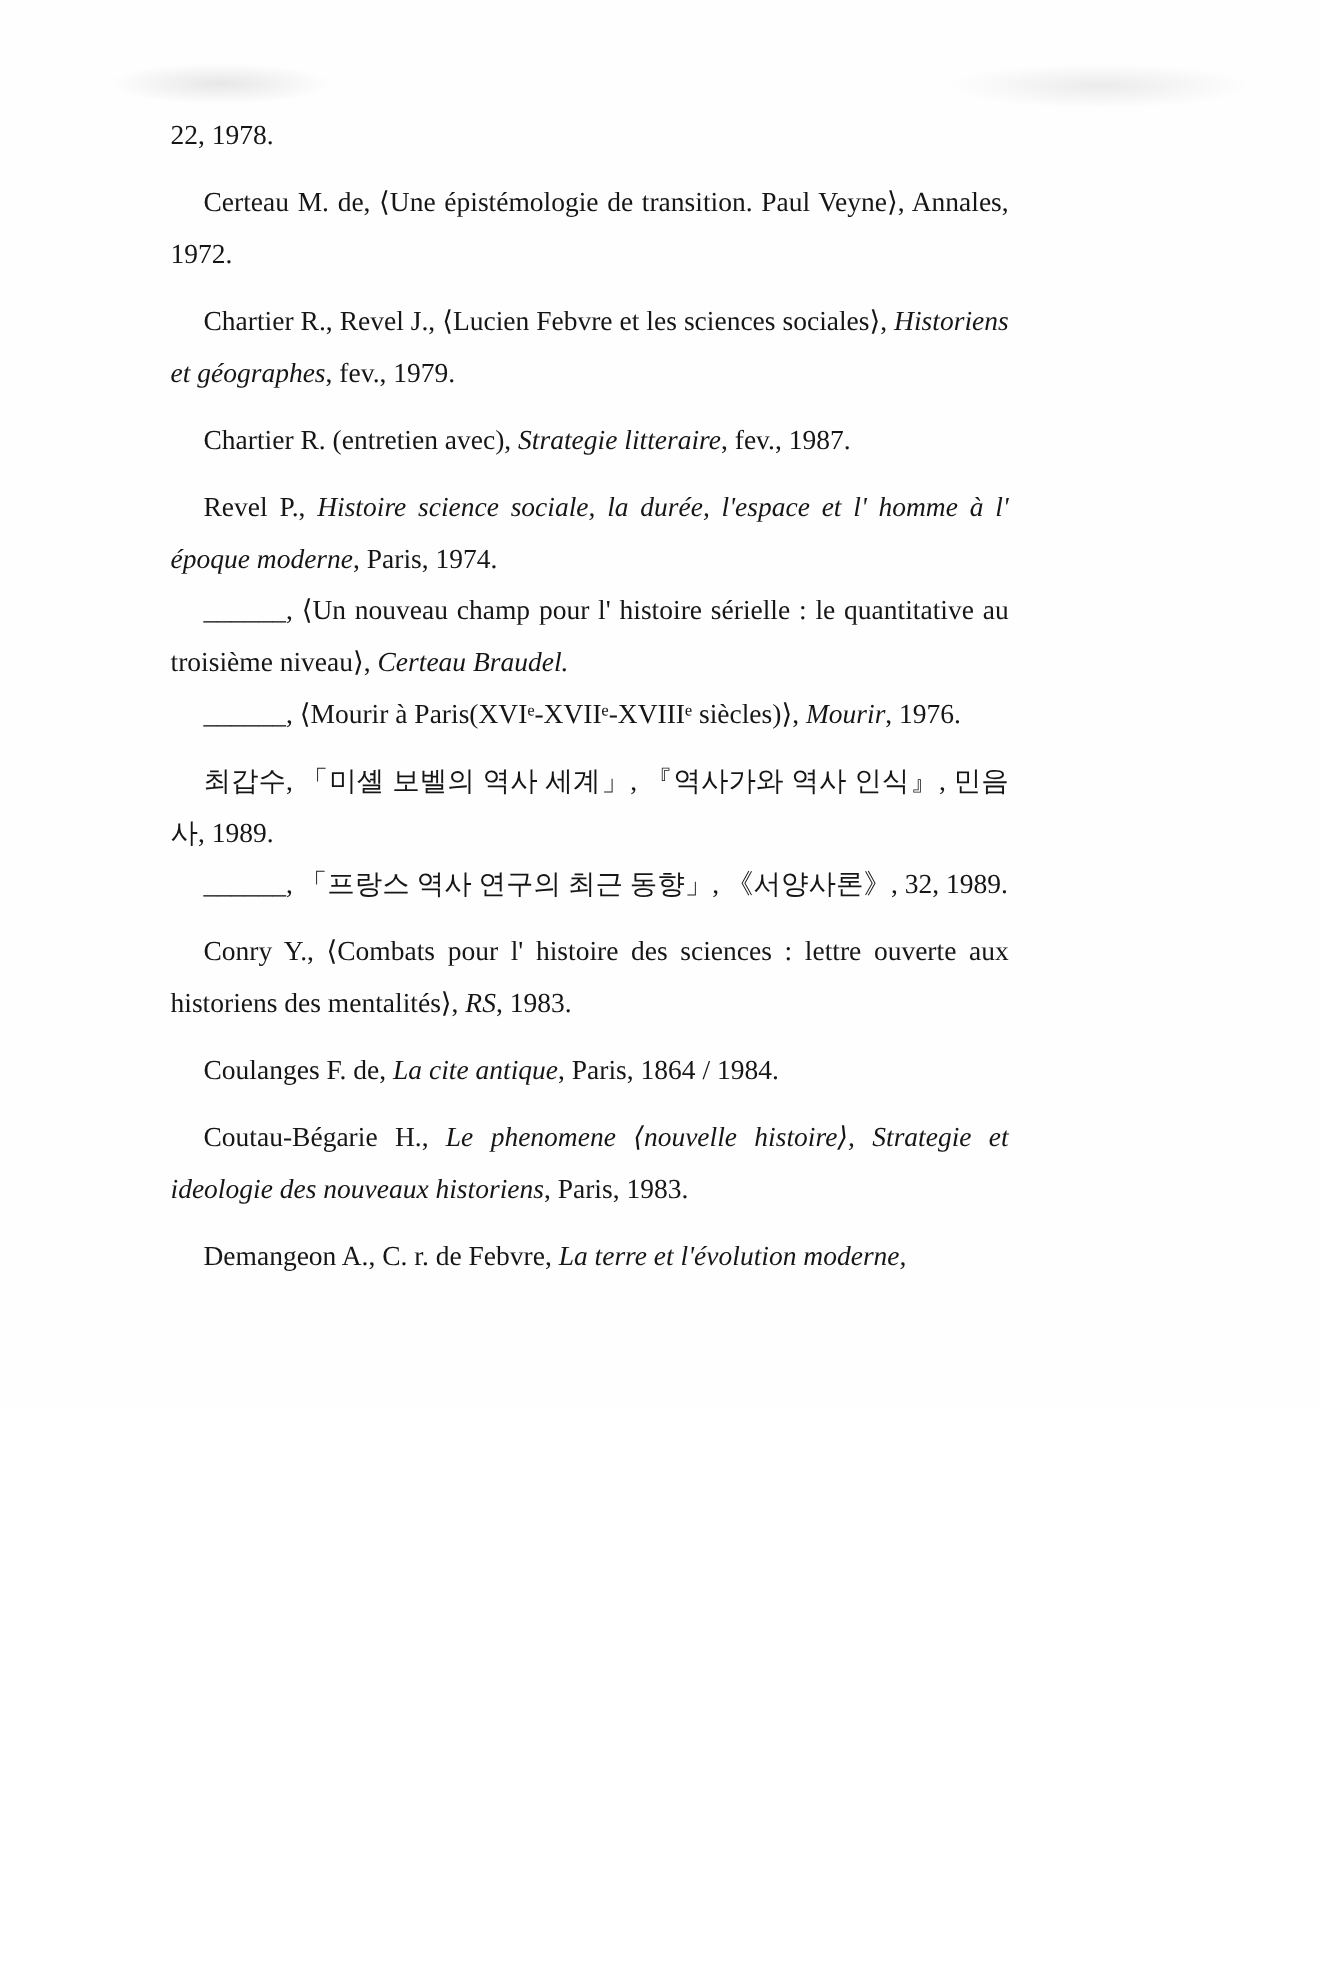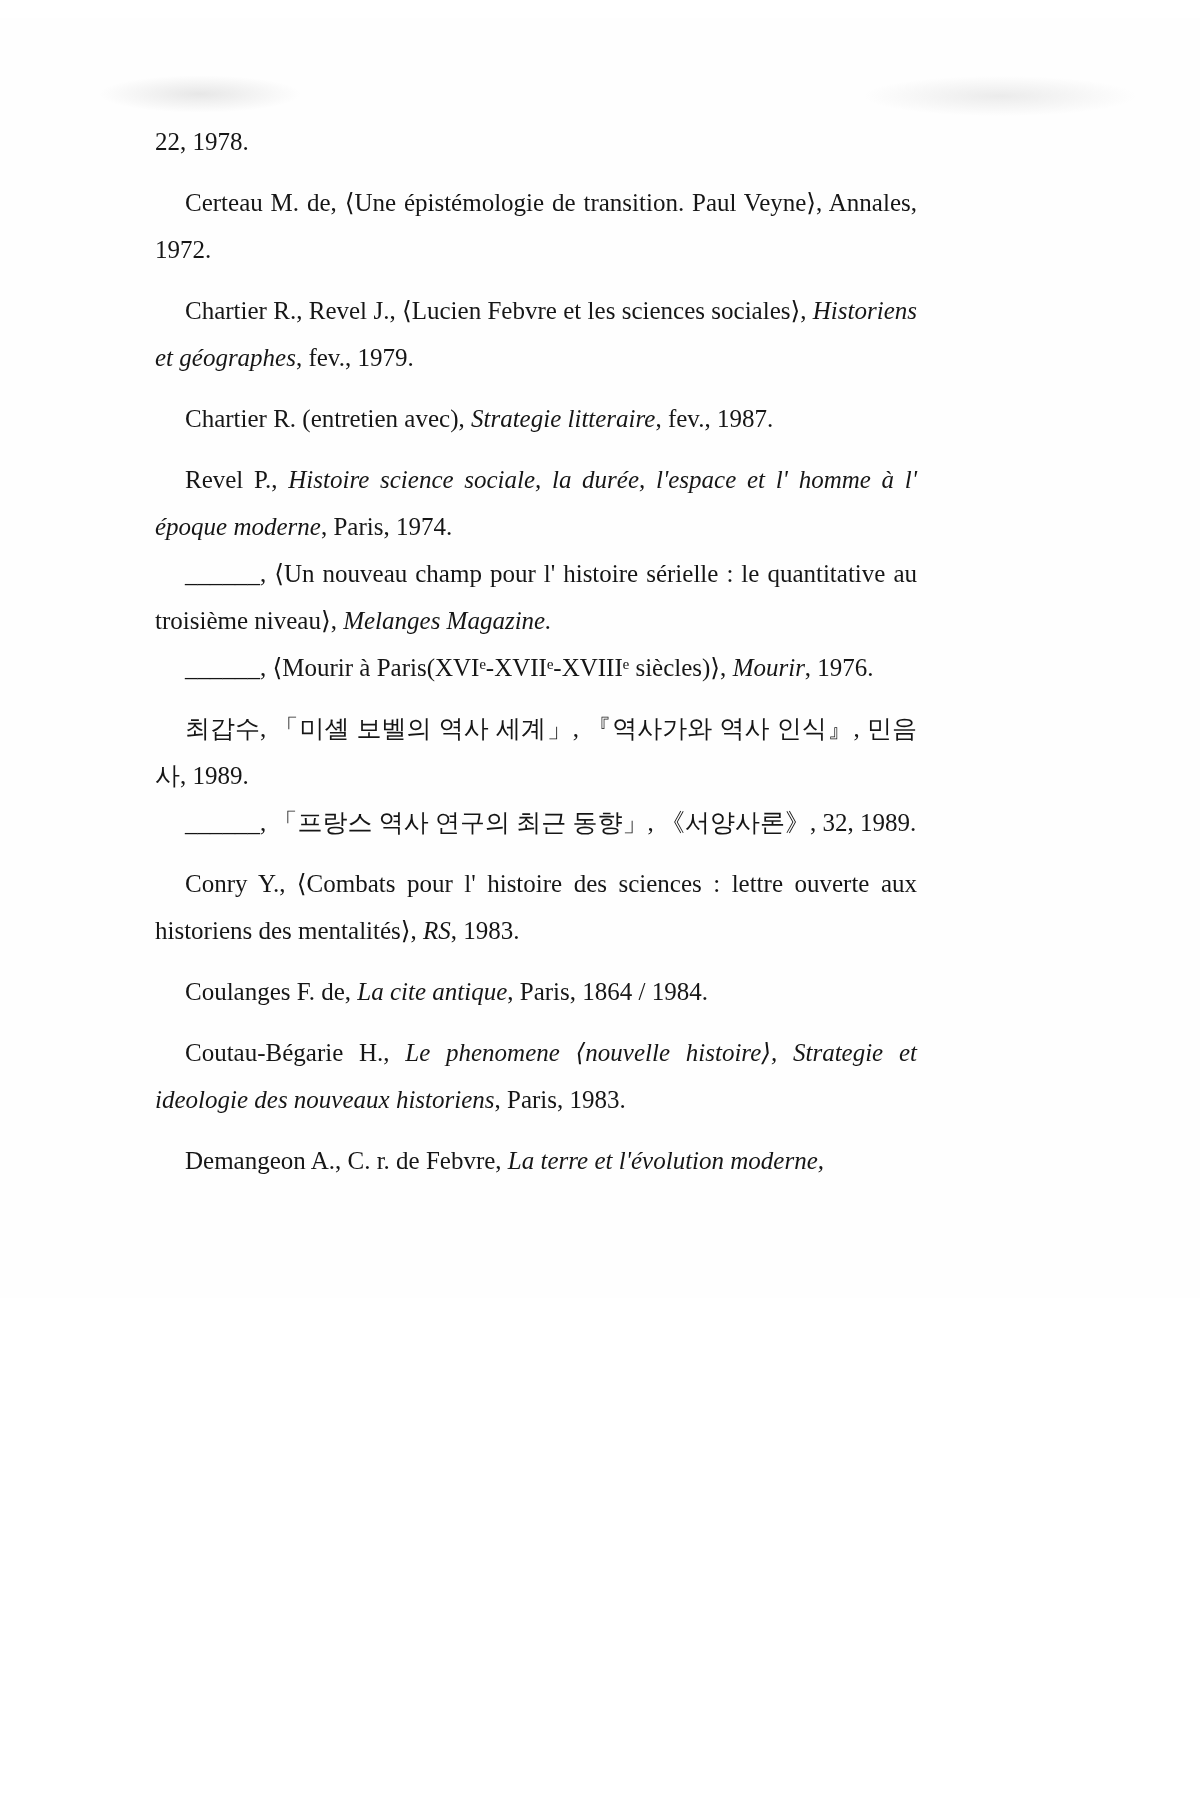--- a/index.html
+++ b/index.html
@@ -8,21 +8,20 @@
     background: #ffffff;
   }
   .page {
     position: relative;
     width: 1200px;
     height: 1280px;
     background: #fefefe;
     overflow: hidden;
     font-family: "Liberation Serif", "DejaVu Serif", serif;
     color: #161616;
-    margin-top: 18px;
   }
   
   .scan-artifact {
     position: absolute;
     top: 48px;
     left: 0;
     width: 1200px;
     height: 70px;
     background:
       radial-gradient(140px 26px at 200px 28px, rgba(110,110,110,0.16), transparent 72%),
@@ -65,21 +64,21 @@
 <div class="page">
   <div class="scan-artifact"></div>
 
   <div class="content">
 
   <p class="entry first"><span>22, 1978.</span></p>
       <p class="entry indent"><span>Certeau M. de, ⟨Une épistémologie de transition. Paul Veyne⟩, Annales, 1972.</span></p>
       <p class="entry indent"><span>Chartier R., Revel J., ⟨Lucien Febvre et les sciences sociales⟩, </span><span class="it">Historiens et géographes</span><span>, fev., 1979.</span></p>
       <p class="entry indent"><span>Chartier R. (entretien avec), </span><span class="it">Strategie litteraire</span><span>, fev., 1987.</span></p>
       <p class="entry indent"><span>Revel P., </span><span class="it">Histoire science sociale, la durée, l'espace et l' homme à l' époque moderne</span><span>, Paris, 1974.</span></p>
-      <p class="entry tight indent"><span>______, ⟨Un nouveau champ pour l' histoire sérielle : le quantitative au troisième niveau⟩, </span><span class="it">Melanges Magazine.</span></p>
+      <p class="entry tight indent"><span>______, ⟨Un nouveau champ pour l' histoire sérielle : le quantitative au troisième niveau⟩, </span><span class="it">Certeau Braudel.</span></p>
       <p class="entry tight indent"><span>______, ⟨Mourir à Paris(XVIᵉ-XVIIᵉ-XVIIIᵉ siècles)⟩, </span><span class="it">Mourir</span><span>, 1976.</span></p>
       <p class="entry indent"><span>최갑수, 「미셸 보벨의 역사 세계」, 『역사가와 역사 인식』, 민음사, 1989.</span></p>
       <p class="entry tight indent"><span>______, 「프랑스 역사 연구의 최근 동향」, 《서양사론》, 32, 1989.</span></p>
       <p class="entry indent"><span>Conry Y., ⟨Combats pour l' histoire des sciences : lettre ouverte aux historiens des mentalités⟩, </span><span class="it">RS</span><span>, 1983.</span></p>
       <p class="entry indent"><span>Coulanges F. de, </span><span class="it">La cite antique</span><span>, Paris, 1864 / 1984.</span></p>
       <p class="entry indent"><span>Coutau-Bégarie H., </span><span class="it">Le phenomene ⟨nouvelle histoire⟩, Strategie et ideologie des nouveaux historiens</span><span>, Paris, 1983.</span></p>
       <p class="entry indent"><span>Demangeon A., C. r. de Febvre, </span><span class="it">La terre et l'évolution moderne,</span></p>
     </div>
 
   <div class="footer">

